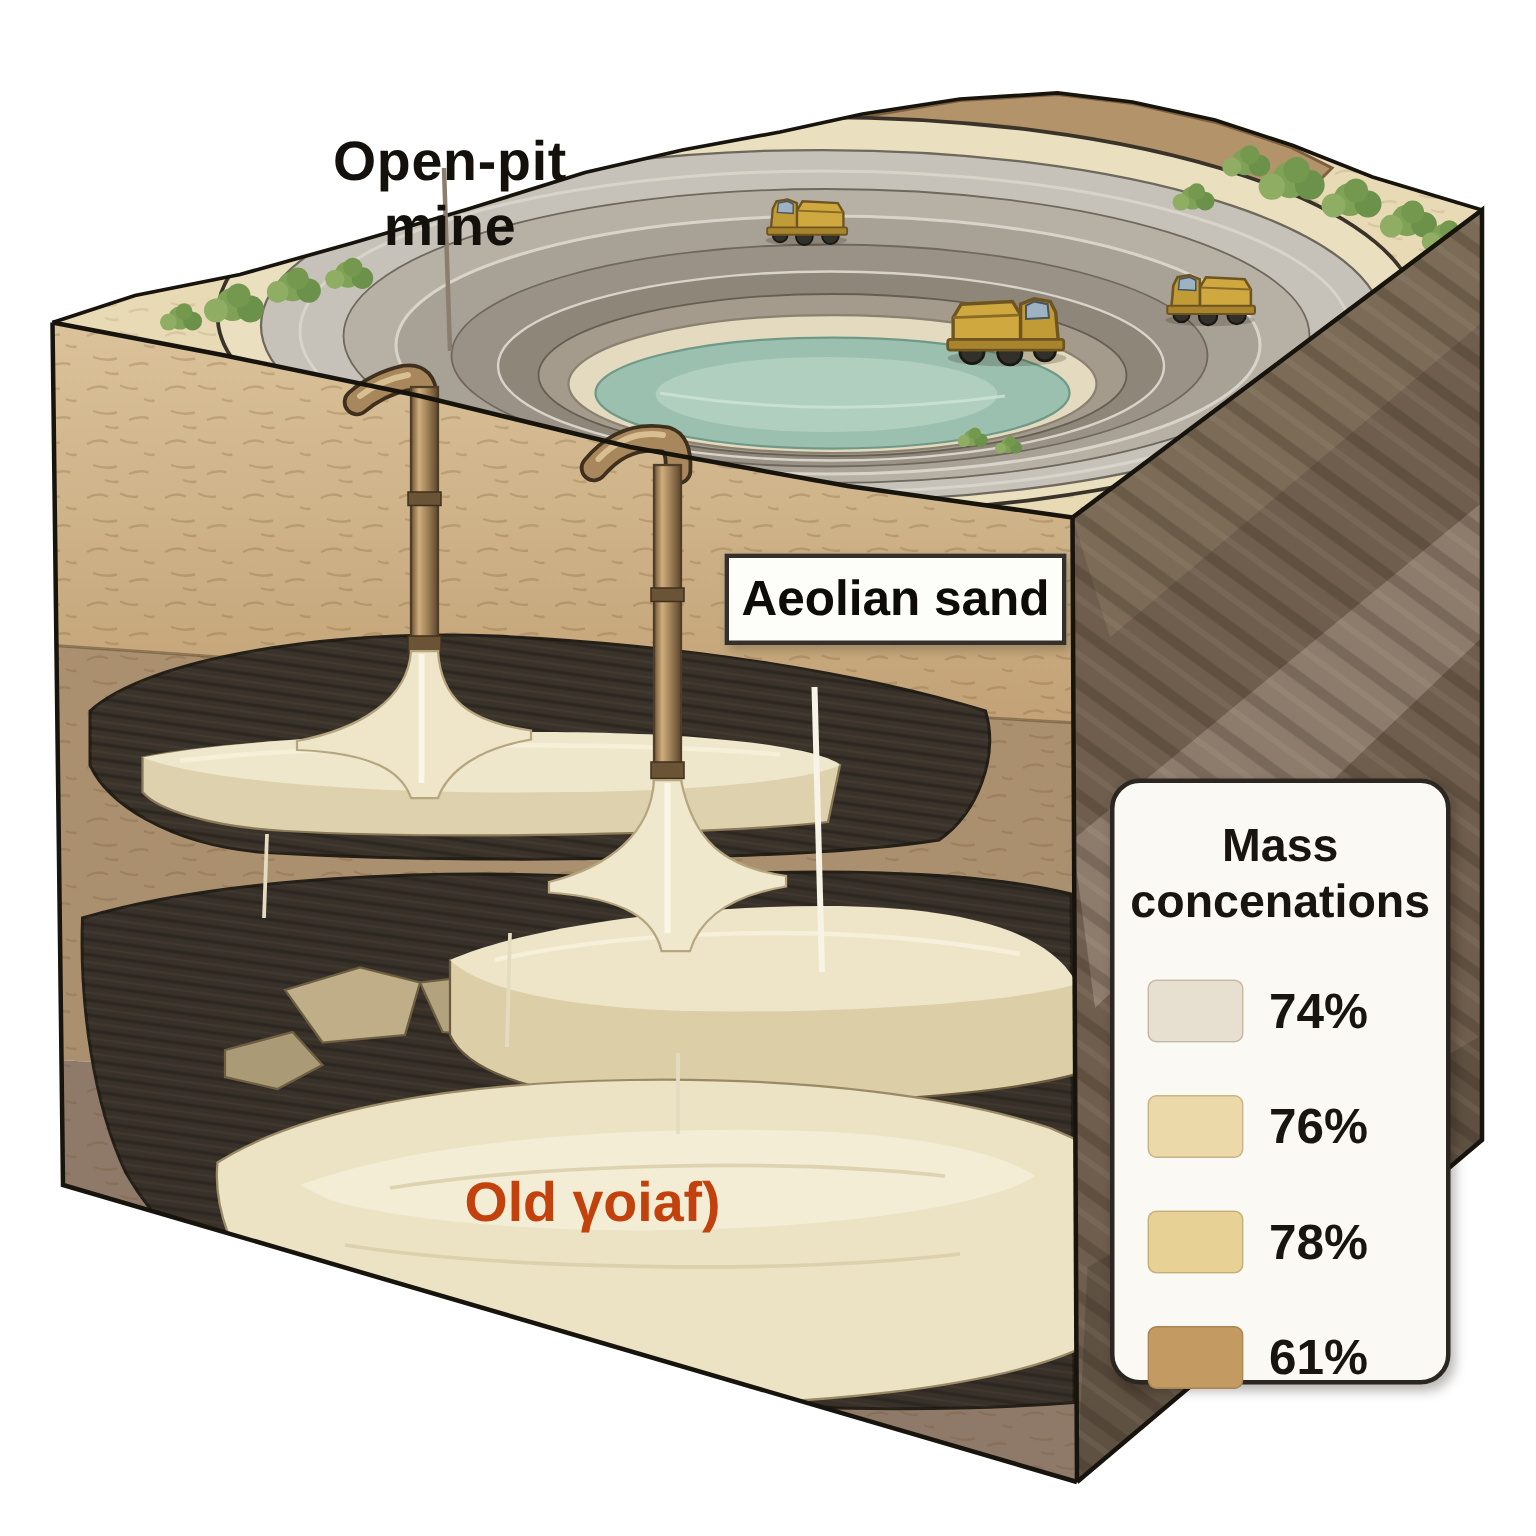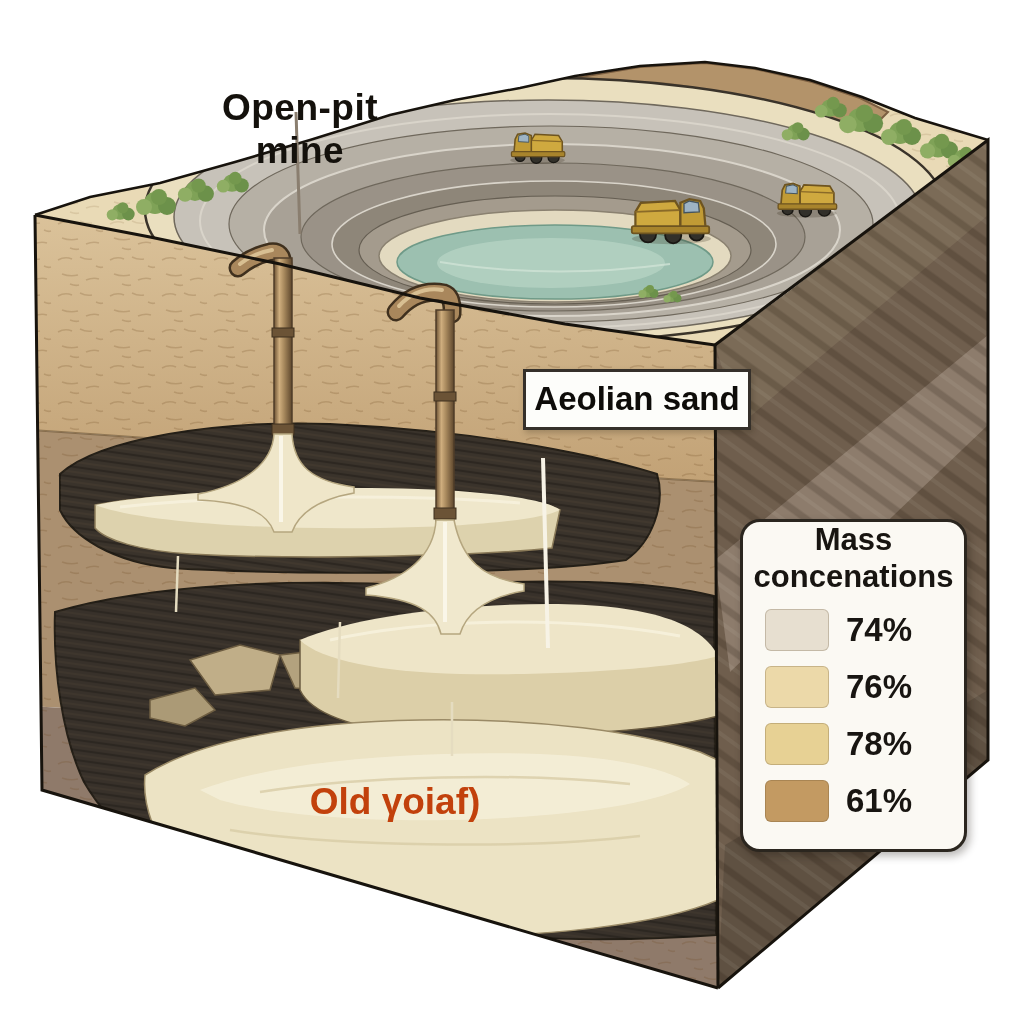--- a/index.html
+++ b/index.html
@@ -4,28 +4,28 @@
 <style>
   html,body{margin:0;padding:0;background:#ffffff;}
   #stage{position:relative;width:1024px;height:1024px;background:#ffffff;overflow:hidden;
          font-family:"Liberation Sans",sans-serif;}
   #art{position:absolute;left:0;top:0;}
   .lbl{position:absolute;color:#14110c;font-weight:bold;text-align:center;line-height:1.15;margin-top:21px;}
   #open-pit-label{left:178px;top:66px;width:244px;font-size:37px;letter-spacing:0.5px;}
   #backfill-box{position:absolute;left:483px;top:369px;width:228px;background:#fdfdfa;
                 border:3px solid #35302a;box-sizing:border-box;text-align:center;
                 font-size:33px;font-weight:bold;color:#0e0c09;line-height:1.25;padding:6px 2px 8px 2px;
-                box-shadow:2px 3px 6px rgba(40,30,15,.25);margin-left:40px;}
+                box-shadow:2px 3px 6px rgba(40,30,15,.25);}
   #goaf-label{left:290px;top:760px;width:210px;font-size:37px;color:#c2410c;}
-  #legend{position:absolute;left:740px;top:519px;width:227px;height:333px;background:#fbf9f3;
+  #legend{position:absolute;left:740px;top:519px;width:227px;height:404px;background:#fbf9f3;
           border:3px solid #2b261f;border-radius:20px;box-sizing:border-box;
-          box-shadow:3px 4px 8px rgba(20,12,5,.3);padding-top:0;}
+          box-shadow:3px 4px 8px rgba(20,12,5,.3);padding-top:24px;}
   #legend .legend-title{font-size:31px;font-weight:bold;color:#181511;text-align:center;line-height:1.18;margin-bottom:14px;}
   #legend .legend-rows{display:flex;flex-direction:column;gap:15px;margin-left:22px;}
-  #legend .legend-row{display:flex;align-items:center;gap:17px;}
+  #legend .legend-row{display:flex;align-items:center;gap:17px;margin-top:20px;}
   #legend .swatch{width:62px;height:40px;border-radius:6px;border:1px solid rgba(90,70,40,.25);flex:0 0 auto;}
   #legend .legend-label{font-size:33px;font-weight:bold;color:#181511;}
 </style>
 </head>
 <body>
 
 <div id="stage">
 
 <svg id="art" width="1024" height="1024" viewBox="0 0 1024 1024">
   <defs>

